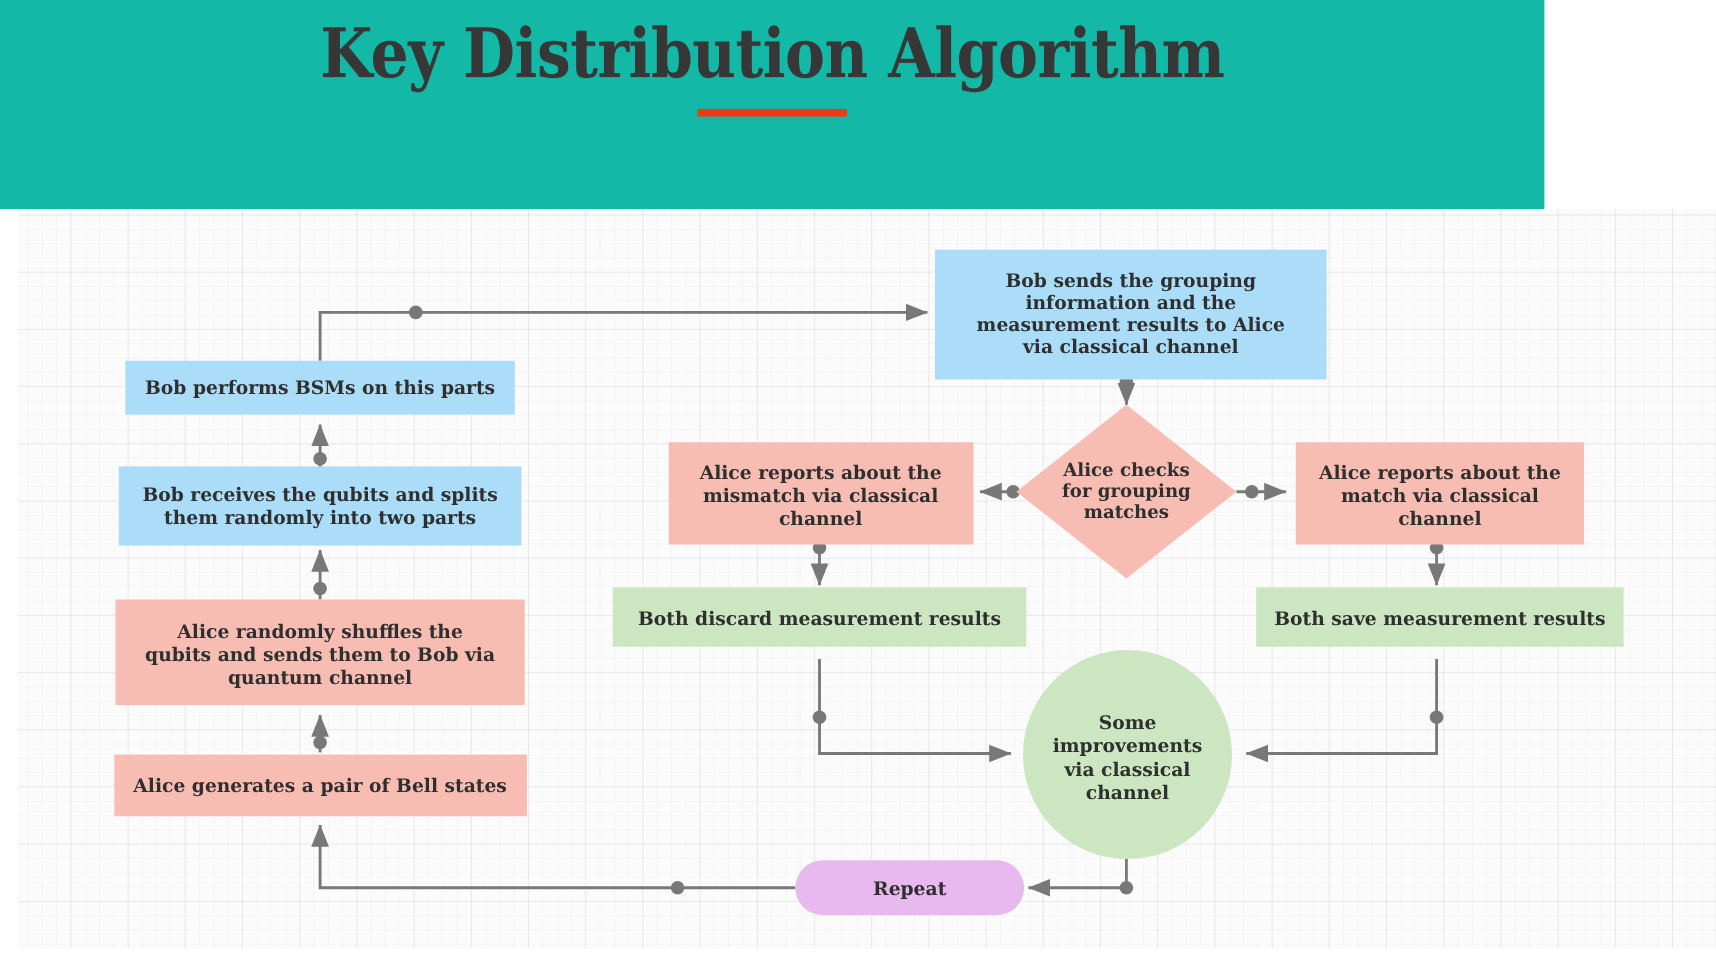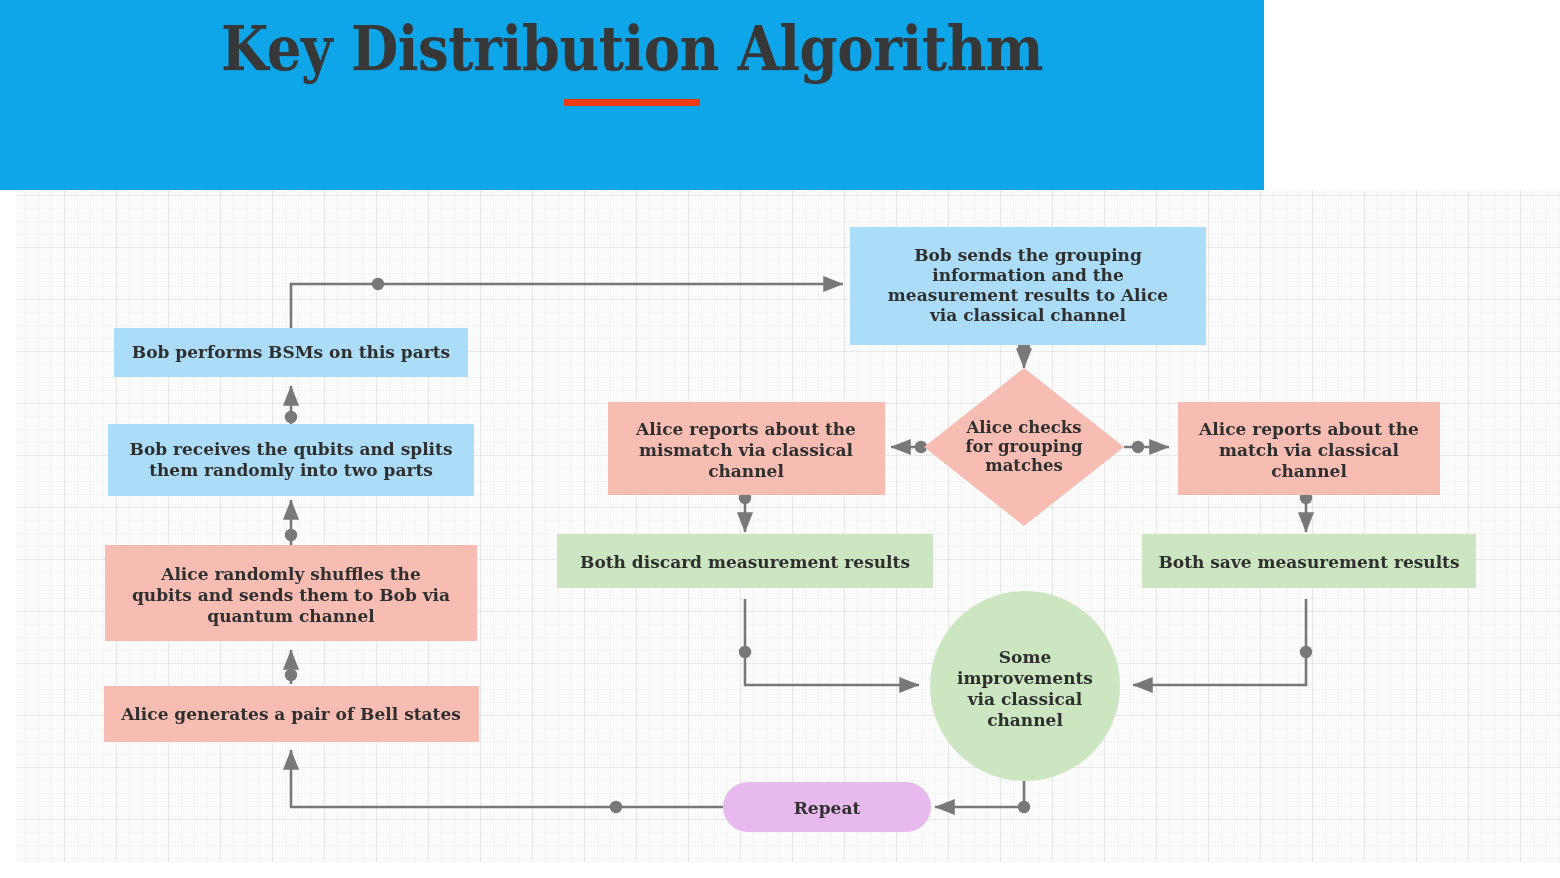--- a/index.html
+++ b/index.html
@@ -4,23 +4,23 @@
 <style>
   html,body{margin:0;padding:0;}
   body{
     width:1560px;height:878px;
     background:#ffffff;
     font-family:"Liberation Serif", serif;
     overflow:hidden;
     position:relative;
   }
   #page-title-wrap{
-    position:absolute;left:0;top:0;width:1264px;height:190px;
+    position:absolute;left:0;top:0;width:1404px;height:190px;
     display:flex;flex-direction:column;align-items:center;justify-content:flex-start;
-    background:#0ea5e9;z-index:5;
+    background:#14b8a6;z-index:5;
   }
   #page-title{
     margin-top:12px;
     font-family:"DejaVu Serif","Liberation Serif",serif;
     font-weight:bold;
     font-size:62px;
     letter-spacing:-0.5px;
     color:#373737;
     transform:scaleX(0.88);
     transform-origin:center top;

